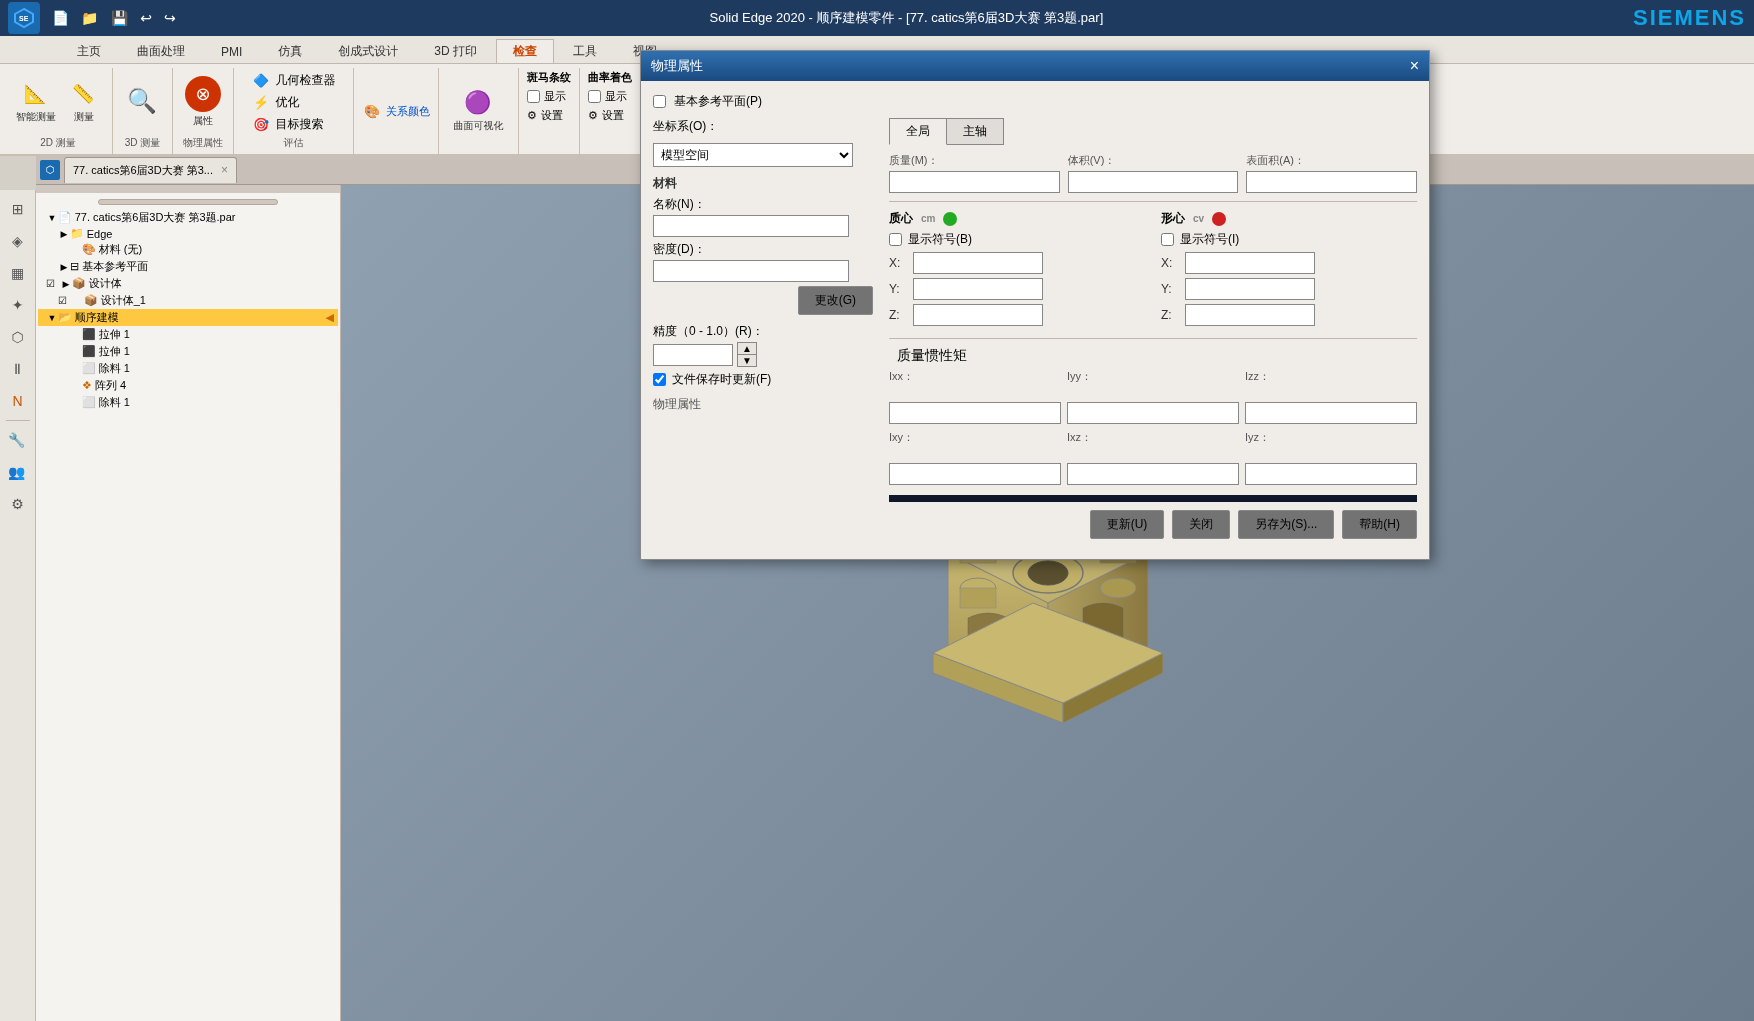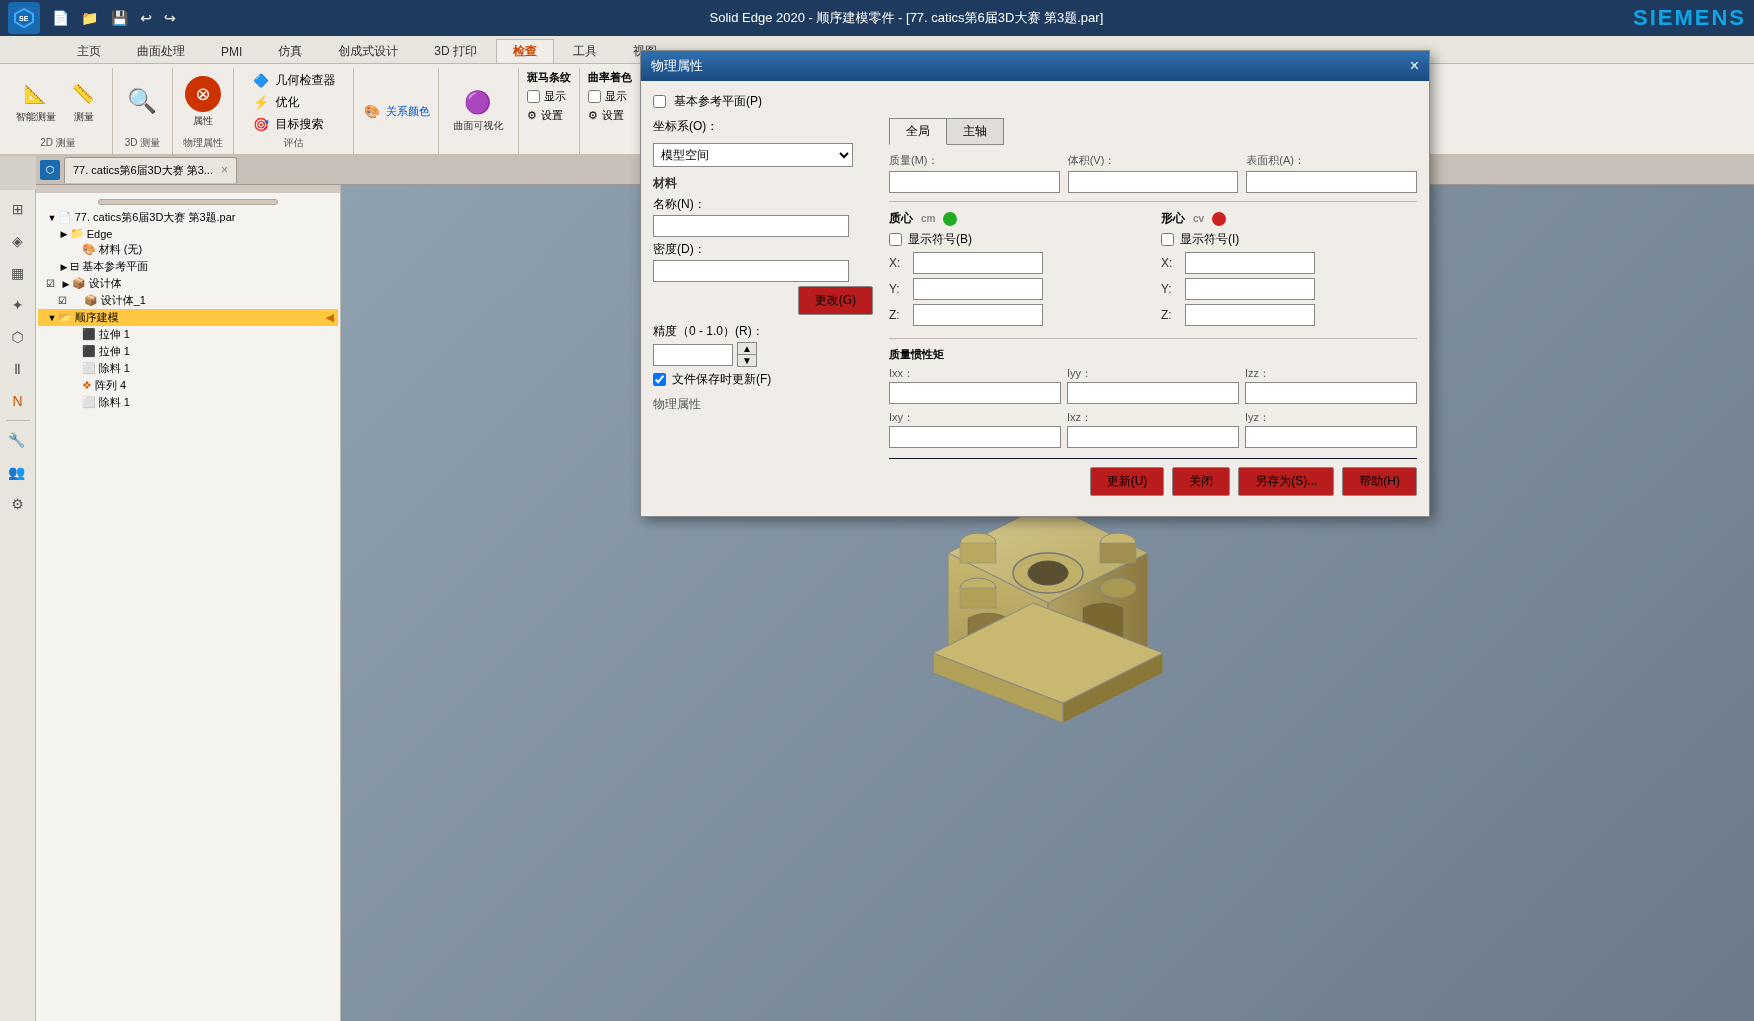--- a/index.html
+++ b/index.html
@@ -320,48 +320,48 @@
     }
     .coord-label { font-size: 12px; width: 18px; color: #333; }
     .coord-input {
       border: 1px solid #888;
       padding: 3px 6px;
       font-size: 12px;
       background: white;
       width: 130px;
     }
     .inertia-section { margin-bottom: 8px; }
-    .inertia-title { font-size: 11px; font-weight: bold; margin-bottom: 4px; }
+    .inertia-title { font-size: 14px; font-weight: normal; margin-bottom: 4px; margin-left: 8px; }
     .inertia-grid {
       display: grid;
       grid-template-columns: 1fr 1fr 1fr;
       gap: 6px;
     }
-    .inertia-item { display: flex; flex-direction: column; gap: 1px; }
+    .inertia-item { display: flex; flex-direction: column; gap: 18px; }
     .inertia-item label { font-size: 11px; color: #555; }
     .inertia-item input {
       border: 1px solid #888;
       padding: 3px 6px;
       font-size: 12px;
       background: white;
       width: 100%;
     }
     .dialog-buttons {
       display: flex;
       justify-content: flex-end;
       gap: 8px;
       margin-top: 10px;
       padding-top: 8px;
-      border-top: 1px solid #0f172a;
+      border-top: 7px solid #0f172a;
     }
     .dlg-btn {
       padding: 5px 16px;
       font-size: 12px;
       border: 1px solid #888;
-      background: #b91c1c;
+      background: #737373;
       cursor: pointer;
       border-radius: 2px;
     }
     .checkbox-row {
       display: flex;
       align-items: center;
       gap: 6px;
       margin-bottom: 4px;
     }
     .divider-line {

